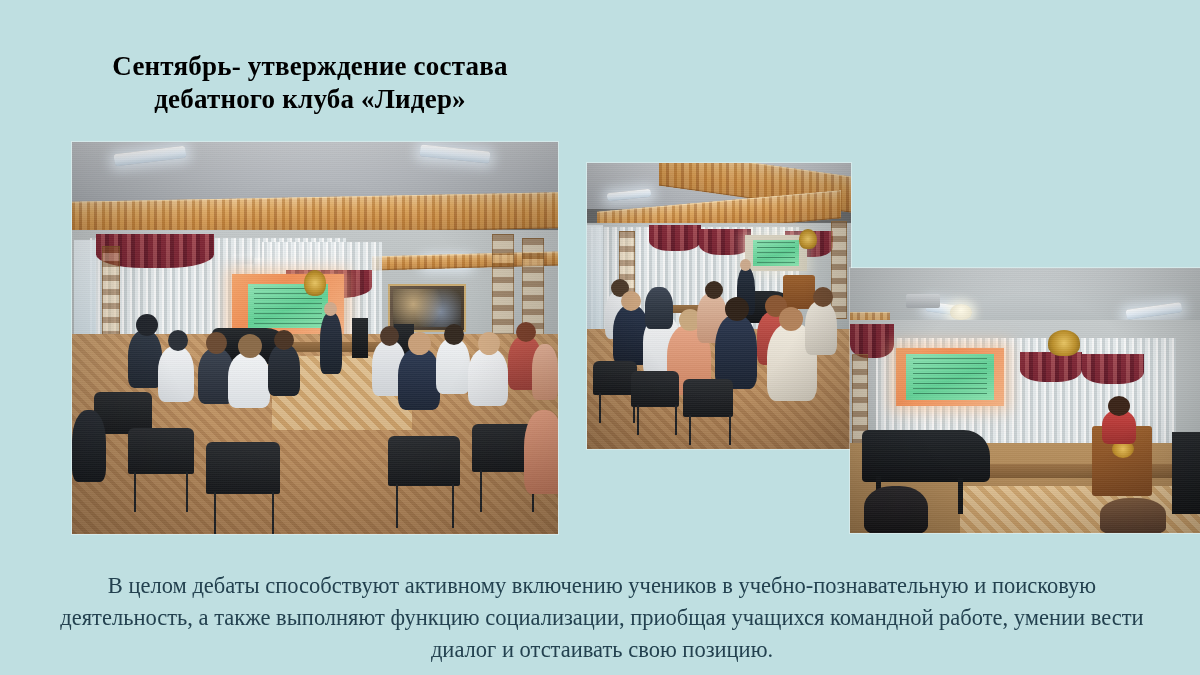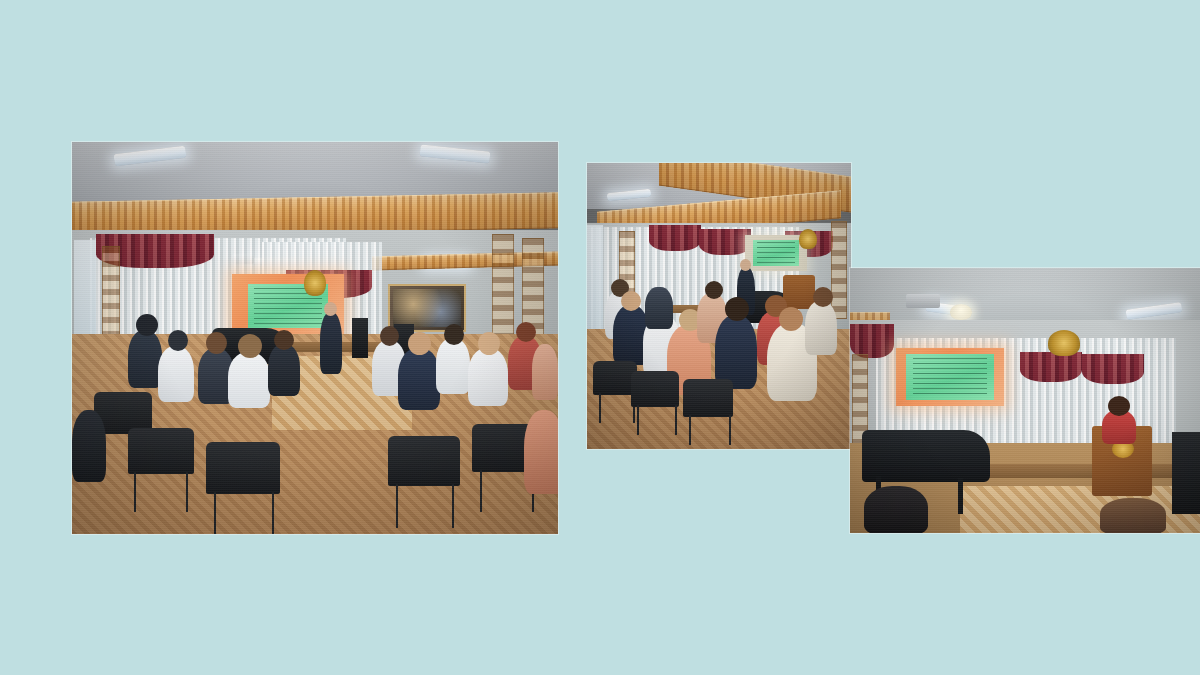--- a/index.html
+++ b/index.html
@@ -235,20 +235,21 @@
     background: radial-gradient(circle at 50% 35%, #fffbe8, #e2dcc6);
     border-radius: 50% 50% 45% 45%;
     box-shadow: 0 0 10px 4px rgba(255,250,225,0.6);
   }
 </style>
 </head>
 <body>
 
 <div id="slide">
 
+  <div class="title" id="title-left">Сентябрь- утверждение состава дебатного клуба «Лидер»</div>
 
 
   <div class="photo" id="photo-1">
     <div class="scene">
       <div class="ceiling" style="height:62px;"></div>
       <div class="tube" style="left:42px;top:8px;width:72px;height:12px;transform:rotate(-7deg);"></div>
       <div class="tube" style="left:348px;top:6px;width:70px;height:12px;transform:rotate(6deg);"></div>
 
       <div class="frieze" style="left:0;top:55px;width:486px;height:36px;transform:skewY(-1.1deg);"></div>
 
@@ -457,14 +458,15 @@
       <div class="speaker-box" style="left:322px;top:164px;width:28px;height:82px;"></div>
 
       <div class="person" style="left:14px;top:218px;width:64px;height:48px;background:linear-gradient(180deg,#2c2a2d,#151416);"></div>
       <div class="person" style="left:250px;top:230px;width:66px;height:36px;background:linear-gradient(180deg,#7d5a3e,#53392a);"></div>
 
       <div class="grain"></div>
       <div class="vignette"></div>
     </div>
   </div>
 
+  <div id="summary">В целом дебаты способствуют активному включению учеников в учебно-познавательную и поисковую деятельность, а также выполняют функцию социализации, приобщая учащихся командной работе, умении вести диалог и отстаивать свою позицию.</div>
 
 </div>
 
 </body></html>

